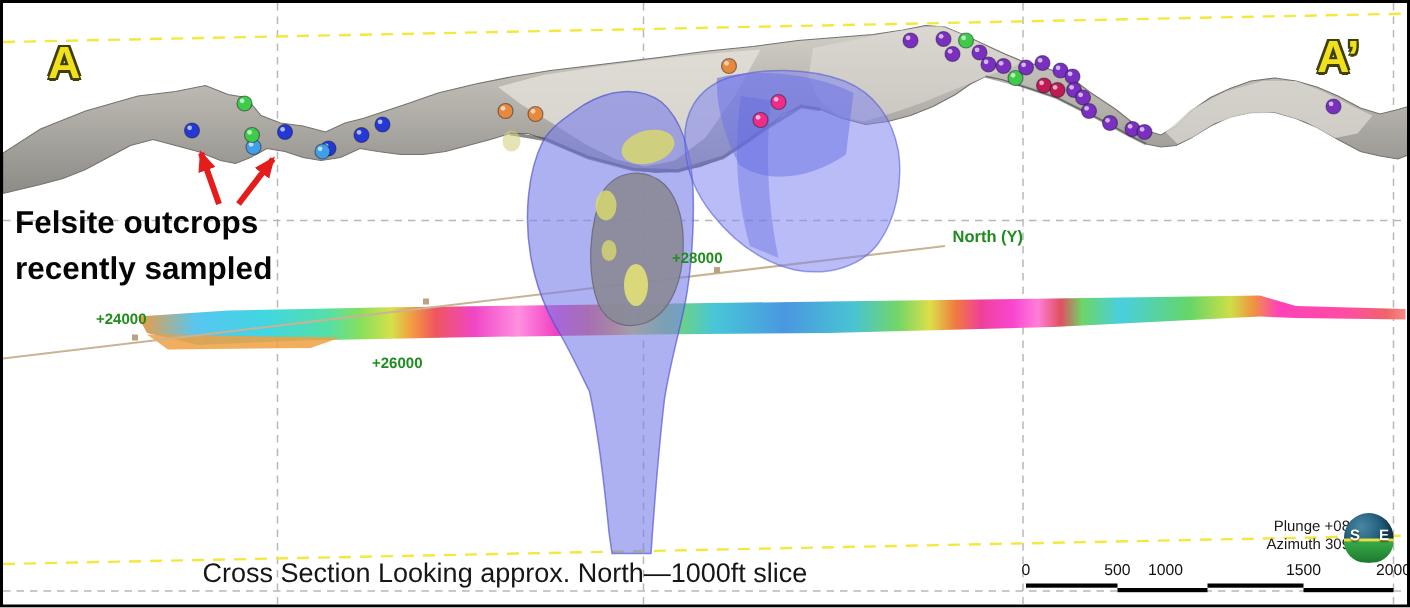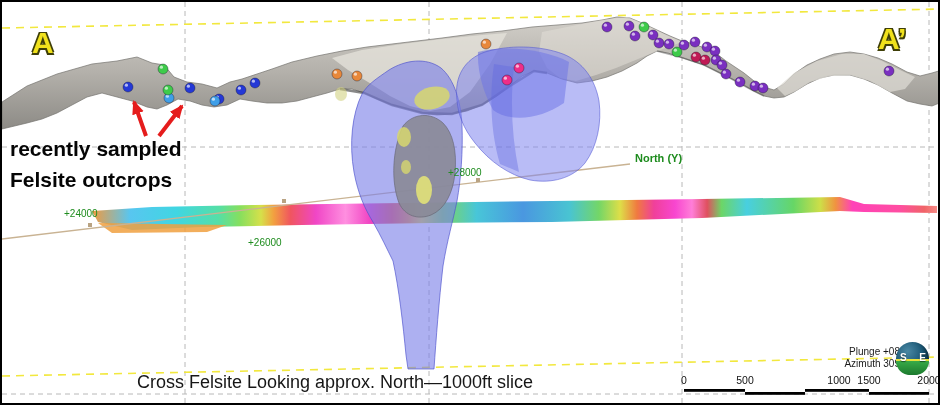--- a/index.html
+++ b/index.html
@@ -9,21 +9,21 @@
     font-family:"Liberation Sans",sans-serif;
   }
   .stage svg{position:absolute;left:0;top:0;}
   .lbl{position:absolute;white-space:nowrap;}
   .endpoint{
     color:#f0e11c;font-weight:700;font-size:30px;line-height:1;
     text-shadow:-1.5px -1.5px 0 #3f3f08,1.5px -1.5px 0 #3f3f08,-1.5px 1.5px 0 #3f3f08,1.5px 1.5px 0 #3f3f08,0 2px 0 #3f3f08;
   }
   .note{font-weight:700;font-size:21px;color:#050505;line-height:31px;}
   .caption{font-size:18px;color:#161616;width:400px;text-align:center;}
-  .green-sm{color:#1e8c1e;font-size:10px;font-weight:400;}
+  .green-sm{color:#1e8c1e;font-size:10px;font-weight:700;}
   .north-lbl{color:#1e8c1e;font-size:11px;font-weight:600;}
   .meta{font-size:10px;color:#1a1a1a;text-align:right;line-height:12px;}
   .scale-num{position:absolute;font-size:10.5px;color:#111;transform:translateX(-50%);}
   .globe{
     position:absolute;left:894px;top:340px;width:33px;height:33px;border-radius:50%;
     background:radial-gradient(circle at 35% 28%, #4987a3 0%, #1d5a78 45%, #0f3950 80%);
     box-shadow:inset -2px -3px 4px rgba(0,0,0,0.45);
   }
   .globe .hemi{
     position:absolute;left:0;right:0;bottom:0;height:42%;
@@ -217,40 +217,40 @@
         <rect x="743" y="390" width="60" height="2.8" fill="#000"></rect>
         <rect x="803" y="387" width="64" height="2.8" fill="#000"></rect>
         <rect x="867" y="390" width="60" height="2.8" fill="#000"></rect>
       </g>
   </svg>
 
   <div class="lbl endpoint" style="left:30px;top:26px;">A</div>
   <div class="lbl endpoint" style="left:876px;top:22px;">A’</div>
 
   <div class="lbl note" style="left:8px;top:131px;">
+    <div>Felsite outcrops</div>
     <div>recently sampled</div>
-    <div>Felsite outcrops</div>
-  </div>
-
-  <div class="lbl caption" style="left:133px;top:370px;">Cross Felsite Looking approx. North—1000ft slice</div>
+  </div>
+
+  <div class="lbl caption" style="left:133px;top:370px;">Cross Section Looking approx. North—1000ft slice</div>
 
   <div class="lbl north-lbl" style="left:633px;top:150px;">North (Y)</div>
 
   <div class="lbl meta" style="left:808px;top:344px;width:90px;">
     <div>Plunge +08</div>
     <div>Azimuth 309</div>
   </div>
 
   <div class="globe">
     <div class="hemi"></div>
     <div class="eq"></div>
     <span class="letter s">S</span>
     <span class="letter e">E</span>
   </div>
 <div class="lbl green-sm" style="left: 62px; top: 206px; text-align: right;">+24000</div>
     <div class="lbl green-sm" style="left: 246px; top: 187px; margin-top: 48px;">+26000</div>
     <div class="lbl green-sm" style="left: 446px; top: 165px;">+28000</div>
     <div class="lbl scale-num" style="left: 682px; top: 372px;">0</div>
     <div class="lbl scale-num" style="left: 743px; top: 372px; text-align: center;">500</div>
-    <div class="lbl scale-num" style="left: 837px; top: 372px;">1000</div>
+    <div class="lbl scale-num" style="left: 775px; top: 372px;">1000</div>
     <div class="lbl scale-num" style="left: 867px; top: 372px;">1500</div>
     <div class="lbl scale-num" style="left: 927px; top: 372px;">2000</div>
   </div>
 
 </body></html>

